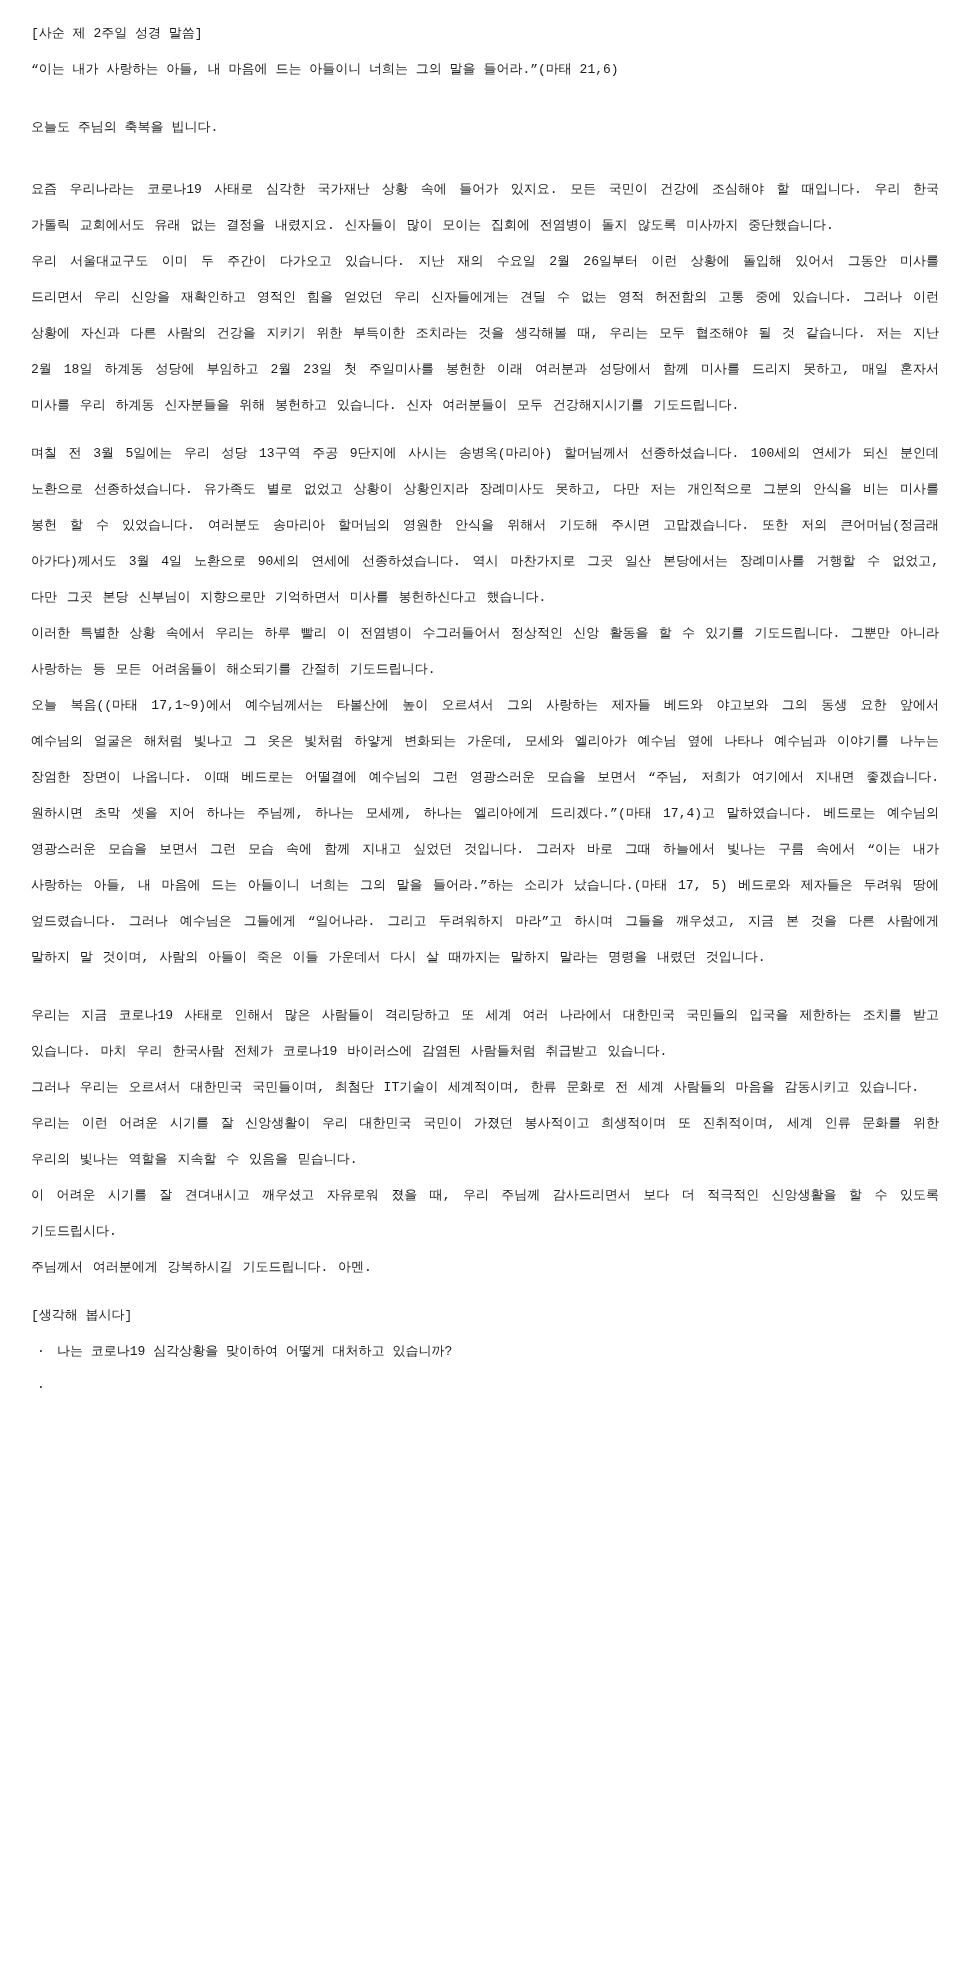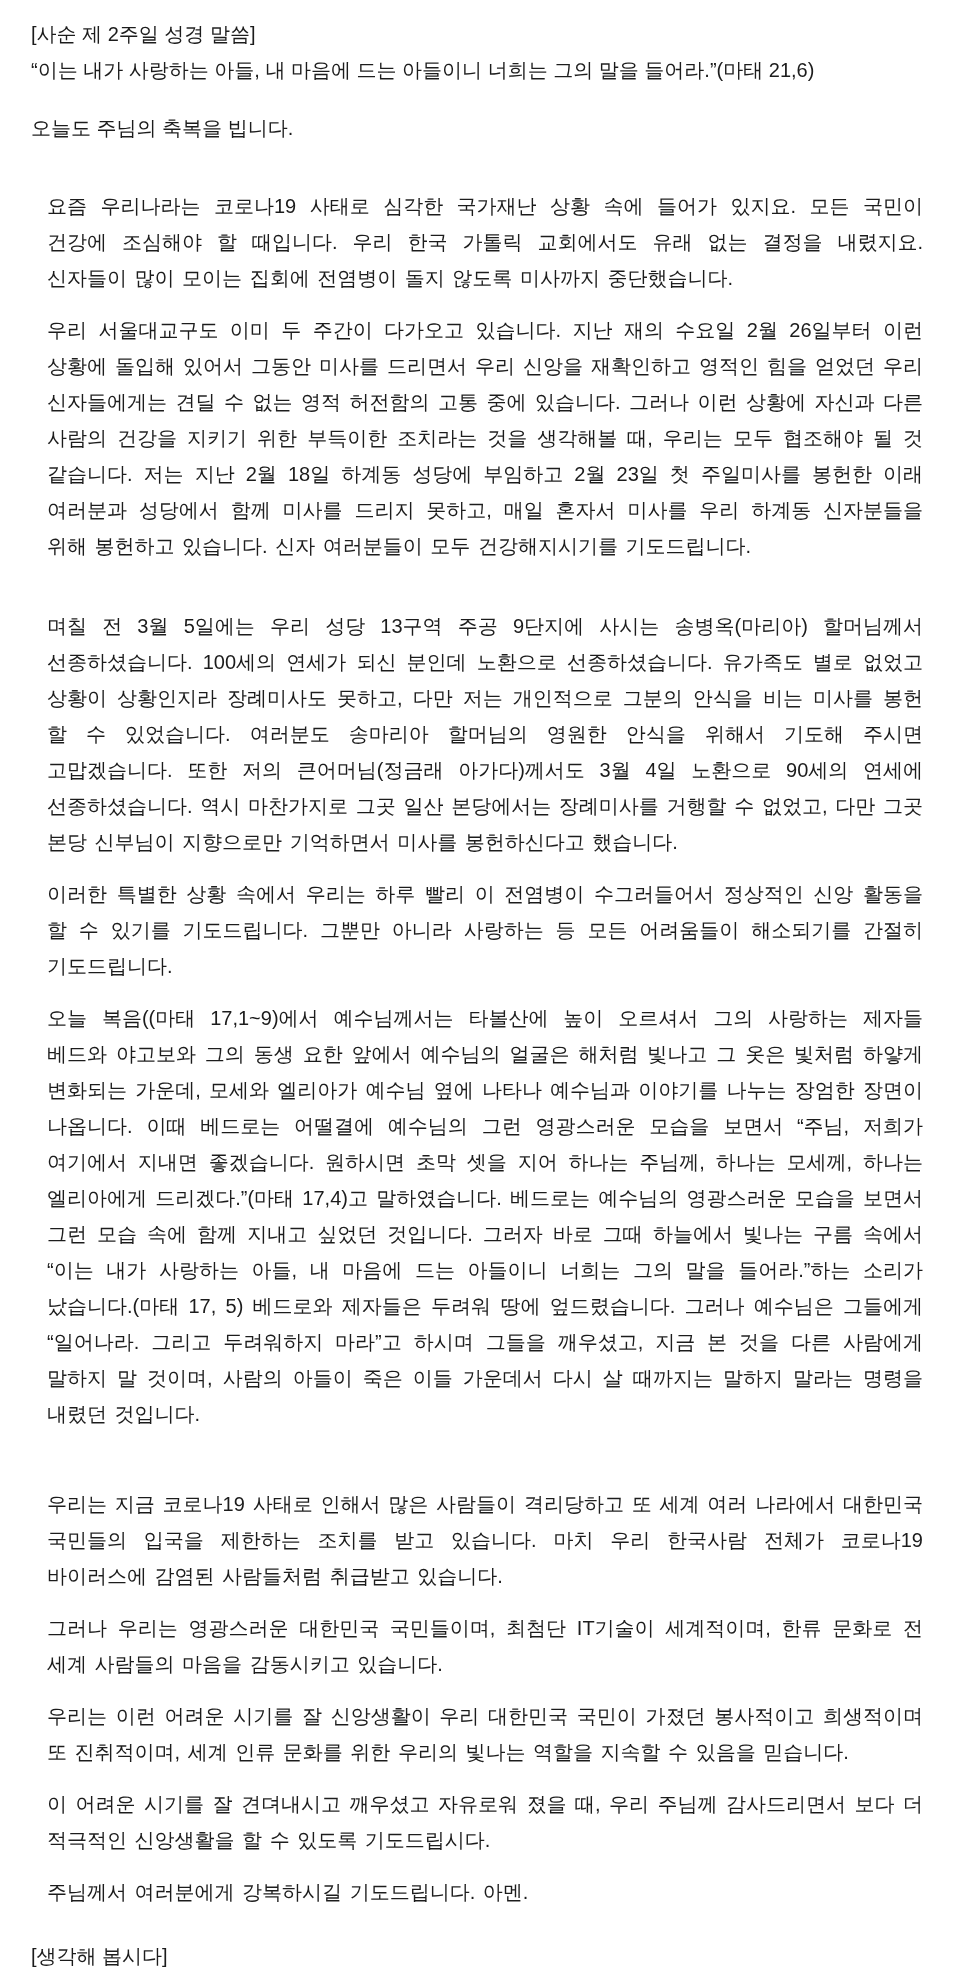--- a/index.html
+++ b/index.html
@@ -10,28 +10,28 @@
   body {
     width: 967px;
     height: 1980px;
     overflow: hidden;
   }
   .page {
     box-sizing: border-box;
     width: 967px;
     height: 1980px;
     padding: 16px 28px 0 31px;
-    font-family: Liberation Sans, sans-serif;
-    font-size: 20px;
+    font-family: Liberation Mono, monospace;
+    font-size: 13px;
     line-height: 36px;
     color: #1c1c1c;
     background: #ffffff;
   }
   .para {
-    margin: 16px;
+    margin: 0;
     text-align: justify;
     word-break: keep-all;
     word-spacing: 2px;
   }
   .plain {
     margin: 0;
     text-align: left;
     word-break: keep-all;
   }
   .gap-sm { height: 12px; }
@@ -69,21 +69,21 @@
 
   <div class="gap-sm"></div>
 
   <p class="para">며칠 전 3월 5일에는 우리 성당 13구역 주공 9단지에 사시는 송병옥(마리아) 할머님께서 선종하셨습니다. 100세의 연세가 되신 분인데 노환으로 선종하셨습니다. 유가족도 별로 없었고 상황이 상황인지라 장례미사도 못하고, 다만 저는 개인적으로 그분의 안식을 비는 미사를 봉헌 할 수 있었습니다. 여러분도 송마리아 할머님의 영원한 안식을 위해서 기도해 주시면 고맙겠습니다. 또한 저의 큰어머님(정금래 아가다)께서도 3월 4일 노환으로 90세의 연세에 선종하셨습니다. 역시 마찬가지로 그곳 일산 본당에서는 장례미사를 거행할 수 없었고, 다만 그곳 본당 신부님이 지향으로만 기억하면서 미사를 봉헌하신다고 했습니다.</p>
   <p class="para">이러한 특별한 상황 속에서 우리는 하루 빨리 이 전염병이 수그러들어서 정상적인 신앙 활동을 할 수 있기를 기도드립니다. 그뿐만 아니라 사랑하는 등 모든 어려움들이 해소되기를 간절히 기도드립니다.</p>
   <p class="para">오늘 복음((마태 17,1~9)에서 예수님께서는 타볼산에 높이 오르셔서 그의 사랑하는 제자들 베드와 야고보와 그의 동생 요한 앞에서 예수님의 얼굴은 해처럼 빛나고 그 옷은 빛처럼 하얗게 변화되는 가운데, 모세와 엘리아가 예수님 옆에 나타나 예수님과 이야기를 나누는 장엄한 장면이 나옵니다. 이때 베드로는 어떨결에 예수님의 그런 영광스러운 모습을 보면서 “주님, 저희가 여기에서 지내면 좋겠습니다. 원하시면 초막 셋을 지어 하나는 주님께, 하나는 모세께, 하나는 엘리아에게 드리겠다.”(마태 17,4)고 말하였습니다. 베드로는 예수님의 영광스러운 모습을 보면서 그런 모습 속에 함께 지내고 싶었던 것입니다. 그러자 바로 그때 하늘에서 빛나는 구름 속에서 “이는 내가 사랑하는 아들, 내 마음에 드는 아들이니 너희는 그의 말을 들어라.”하는 소리가 났습니다.(마태 17, 5) 베드로와 제자들은 두려워 땅에 엎드렸습니다. 그러나 예수님은 그들에게 “일어나라. 그리고 두려워하지 마라”고 하시며 그들을 깨우셨고, 지금 본 것을 다른 사람에게 말하지 말 것이며, 사람의 아들이 죽은 이들 가운데서 다시 살 때까지는 말하지 말라는 명령을 내렸던 것입니다.</p>
 
   <div class="gap-md"></div>
 
   <p class="para">우리는 지금 코로나19 사태로 인해서 많은 사람들이 격리당하고 또 세계 여러 나라에서 대한민국 국민들의 입국을 제한하는 조치를 받고 있습니다. 마치 우리 한국사람 전체가 코로나19 바이러스에 감염된 사람들처럼 취급받고 있습니다.</p>
-  <p class="para">그러나 우리는 영광스러운 대한민국 국민들이며, 최첨단 IT기술이 세계적이며, 한류 문화로 전 세계 사람들의 마음을 감동시키고 있습니다.</p>
+  <p class="para">그러나 우리는 오르셔서 대한민국 국민들이며, 최첨단 IT기술이 세계적이며, 한류 문화로 전 세계 사람들의 마음을 감동시키고 있습니다.</p>
   <p class="para">우리는 이런 어려운 시기를 잘 신앙생활이 우리 대한민국 국민이 가졌던 봉사적이고 희생적이며 또 진취적이며, 세계 인류 문화를 위한 우리의 빛나는 역할을 지속할 수 있음을 믿습니다.</p>
   <p class="para">이 어려운 시기를 잘 견뎌내시고 깨우셨고 자유로워 졌을 때, 우리 주님께 감사드리면서 보다 더 적극적인 신앙생활을 할 수 있도록 기도드립시다.</p>
   <p class="para">주님께서 여러분에게 강복하시길 기도드립니다. 아멘.</p>
 
   <div class="gap-sm"></div>
 
   <p class="plain">[생각해 봅시다]</p>
 
   <p class="question">
     <span class="bullet">·</span>

